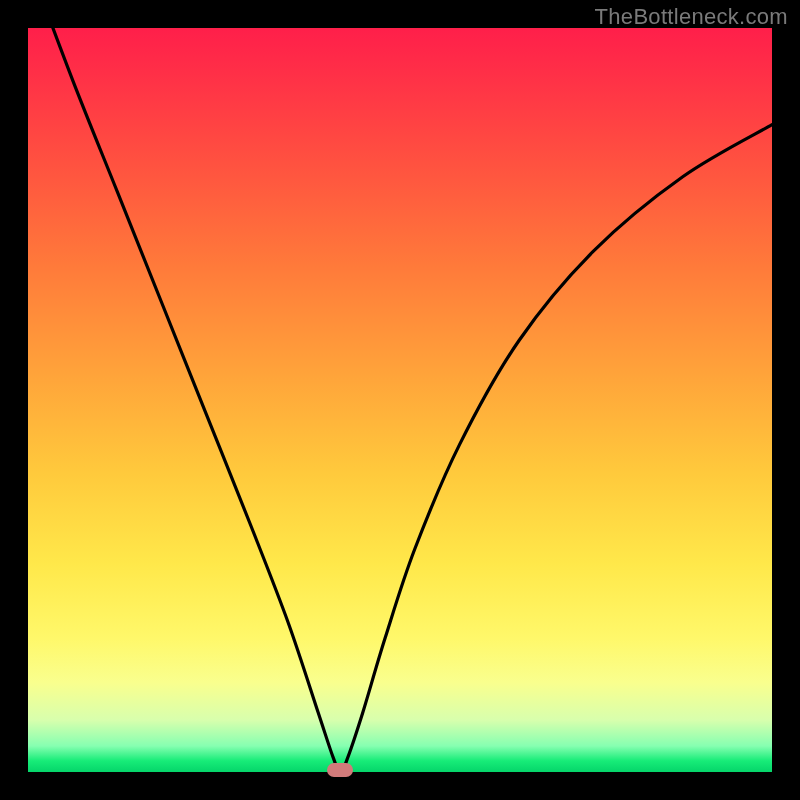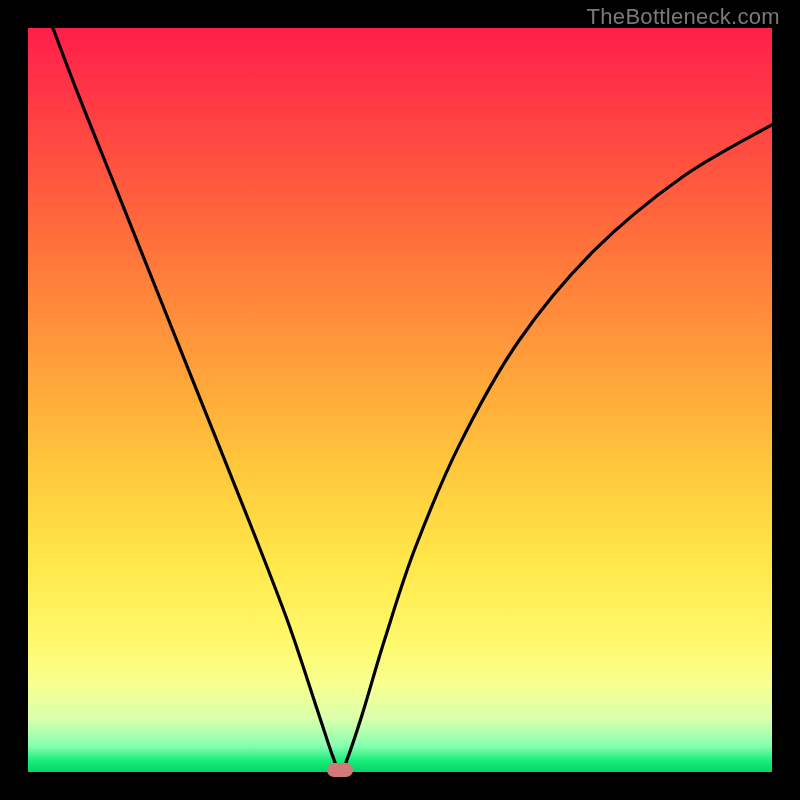--- a/index.html
+++ b/index.html
@@ -13,21 +13,21 @@
   }
   .outer {
     position: relative;
     width: 800px;
     height: 800px;
     background: #000;
   }
   .watermark {
     position: absolute;
     top: 4px;
-    right: 20px;
+    right: 12px;
     color: #7a7a7a;
     font-size: 22px;
     font-weight: 500;
     letter-spacing: 0.3px;
   }
   .plot {
     position: absolute;
     left: 28px;
     top: 28px;
     width: 744px;

